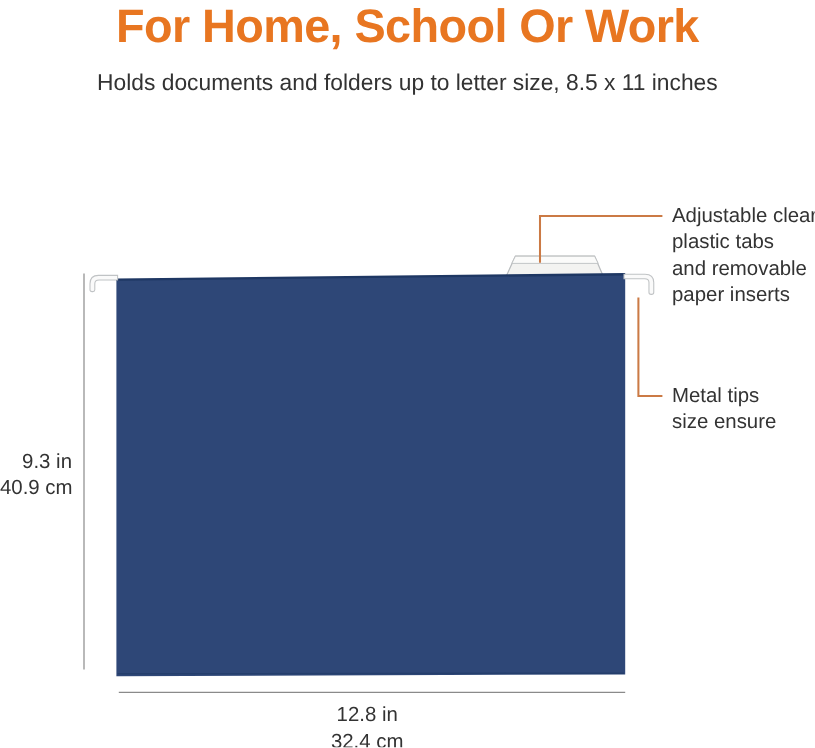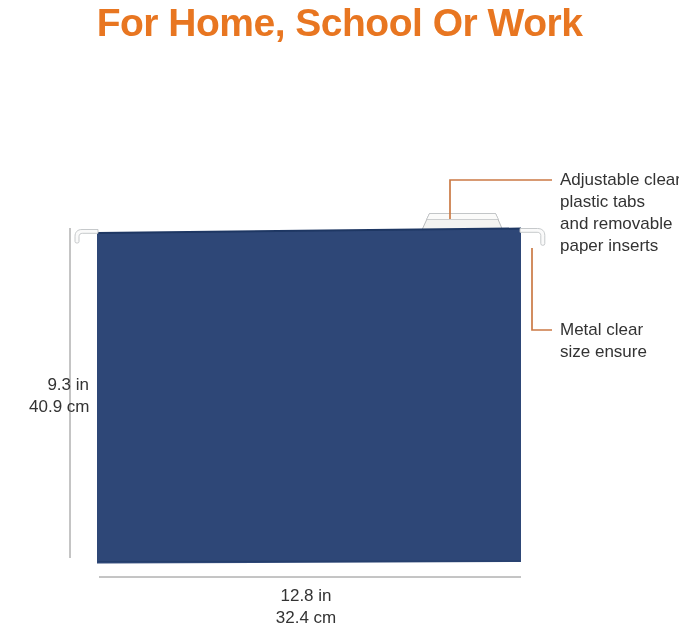--- a/index.html
+++ b/index.html
@@ -64,35 +64,35 @@
     font-size: 17px;
     line-height: 22px;
     color: var(--text-dark, #333);
     white-space: nowrap;
   }
   .height-label {
     left: 0;
     top: 374px;
     width: 60px;
     text-align: right;
-    margin-left: 29px;
   }
   .width-label {
     left: 206px;
     top: 585px;
     width: 200px;
     text-align: center;
   }
 </style>
 </head>
 <body>
 
 <div class="canvas">
 
   <h1 class="title">For Home, School Or Work</h1>
+  <p class="subtitle">Holds documents and folders up to letter size, 8.5 x 11 inches</p>
 
   <svg class="diagram-svg" width="679" height="623" viewBox="0 0 679 623">
 
     <g>
       <path class="tab-front" d="M421 232 L429.5 213.5 L495.5 213.5 L503.5 232 Z"></path>
       <path class="tab-topface" d="M429.5 213.5 L495.5 213.5 L498.5 219.5 L426.5 219.5 Z"></path>
     </g>
 
     <polygon class="folder-body" points="97,233 521,228.5 521,562 97,563.5"></polygon>
     <line class="folder-top-edge" x1="97" y1="233" x2="521" y2="228.5"></line>
@@ -112,21 +112,21 @@
   </svg>
 
   <div class="note tab-note">
     <div>Adjustable clear</div>
     <div>plastic tabs</div>
     <div>and removable</div>
     <div>paper inserts</div>
   </div>
 
   <div class="note metal-note">
-    <div>Metal clear</div>
+    <div>Metal tips</div>
     <div>size ensure</div>
   </div>
 
   <div class="dim-label height-label">
     <div>9.3 in</div>
     <div>40.9 cm</div>
   </div>
 
   <div class="dim-label width-label">
     <div>12.8 in</div>

